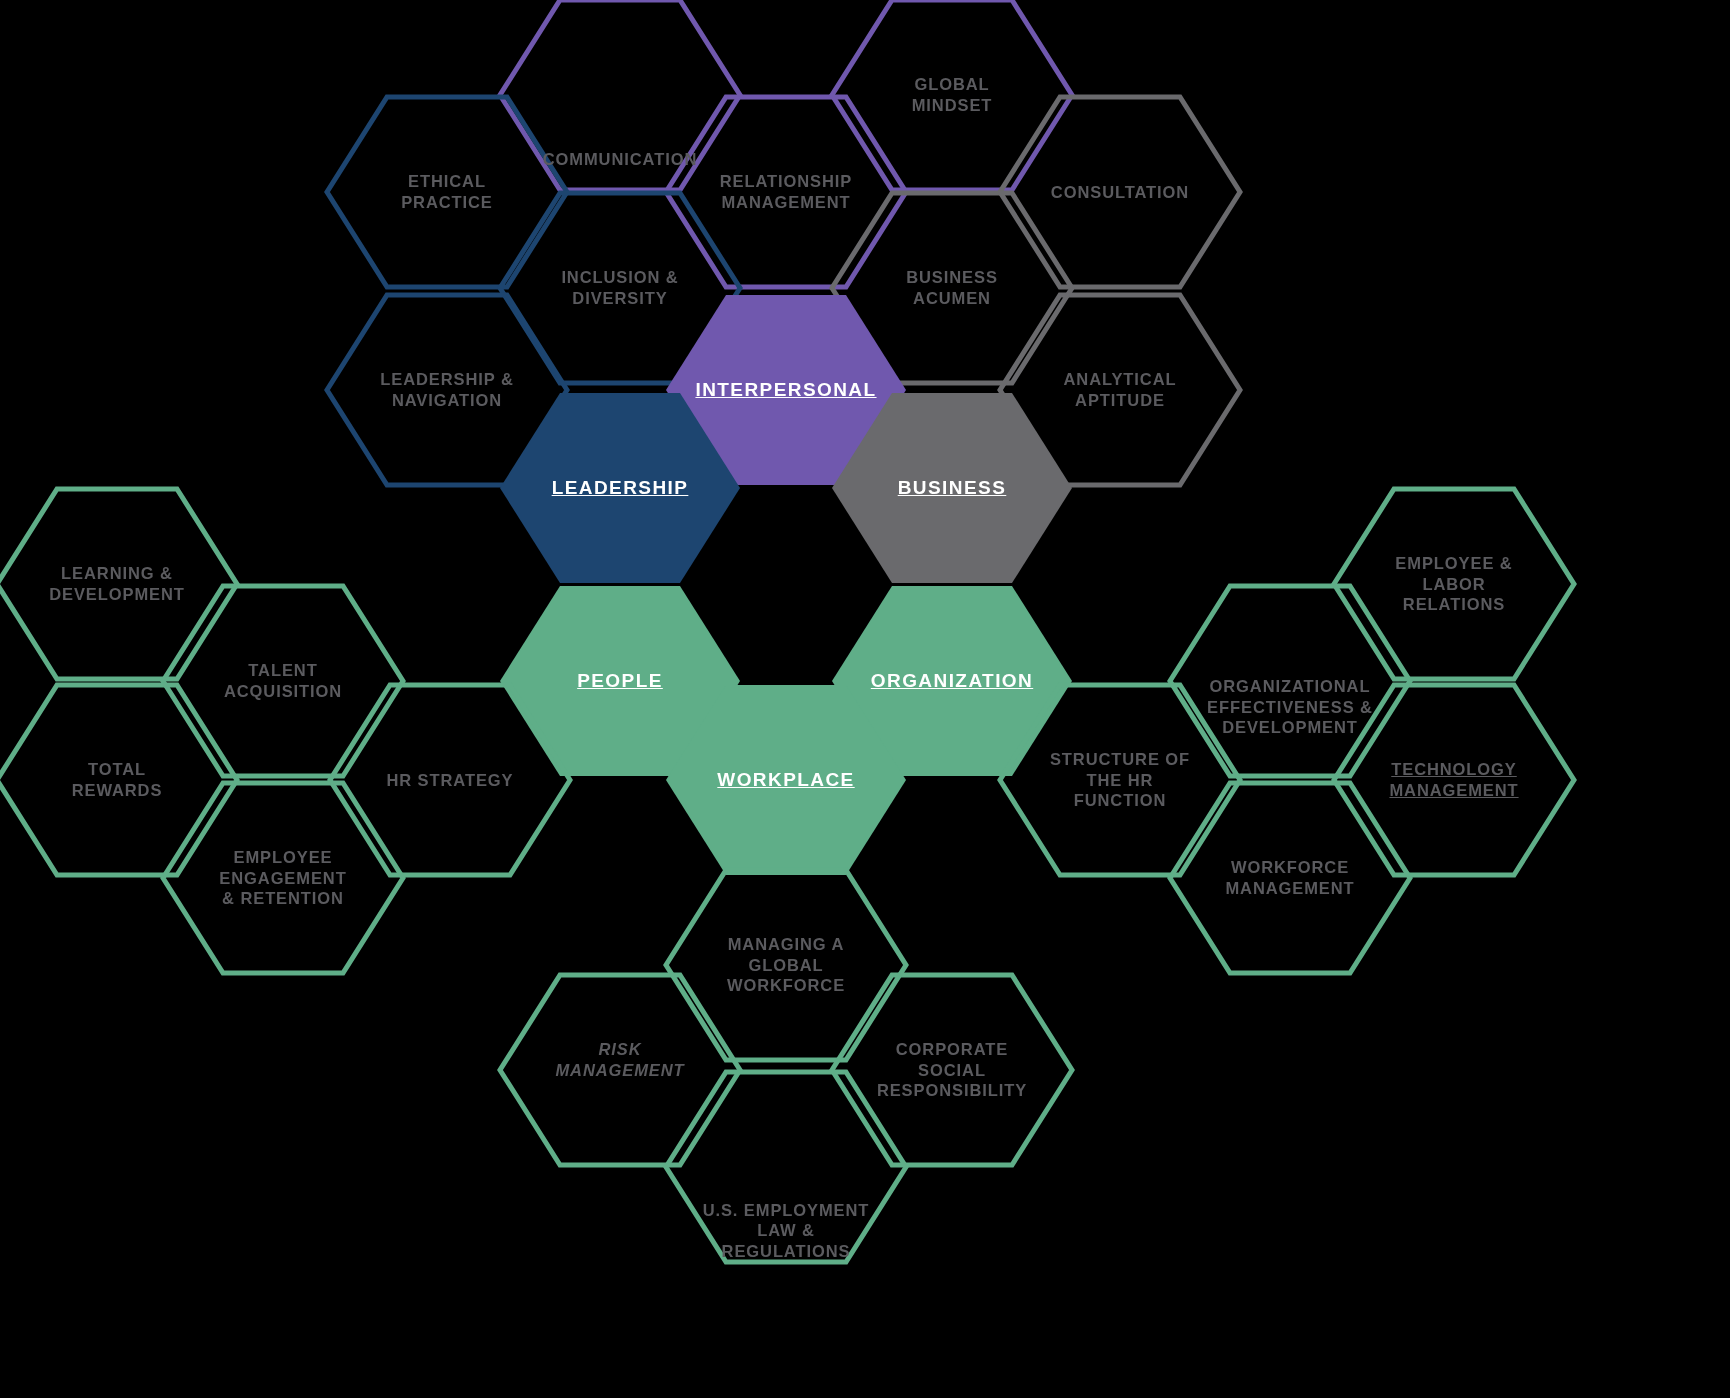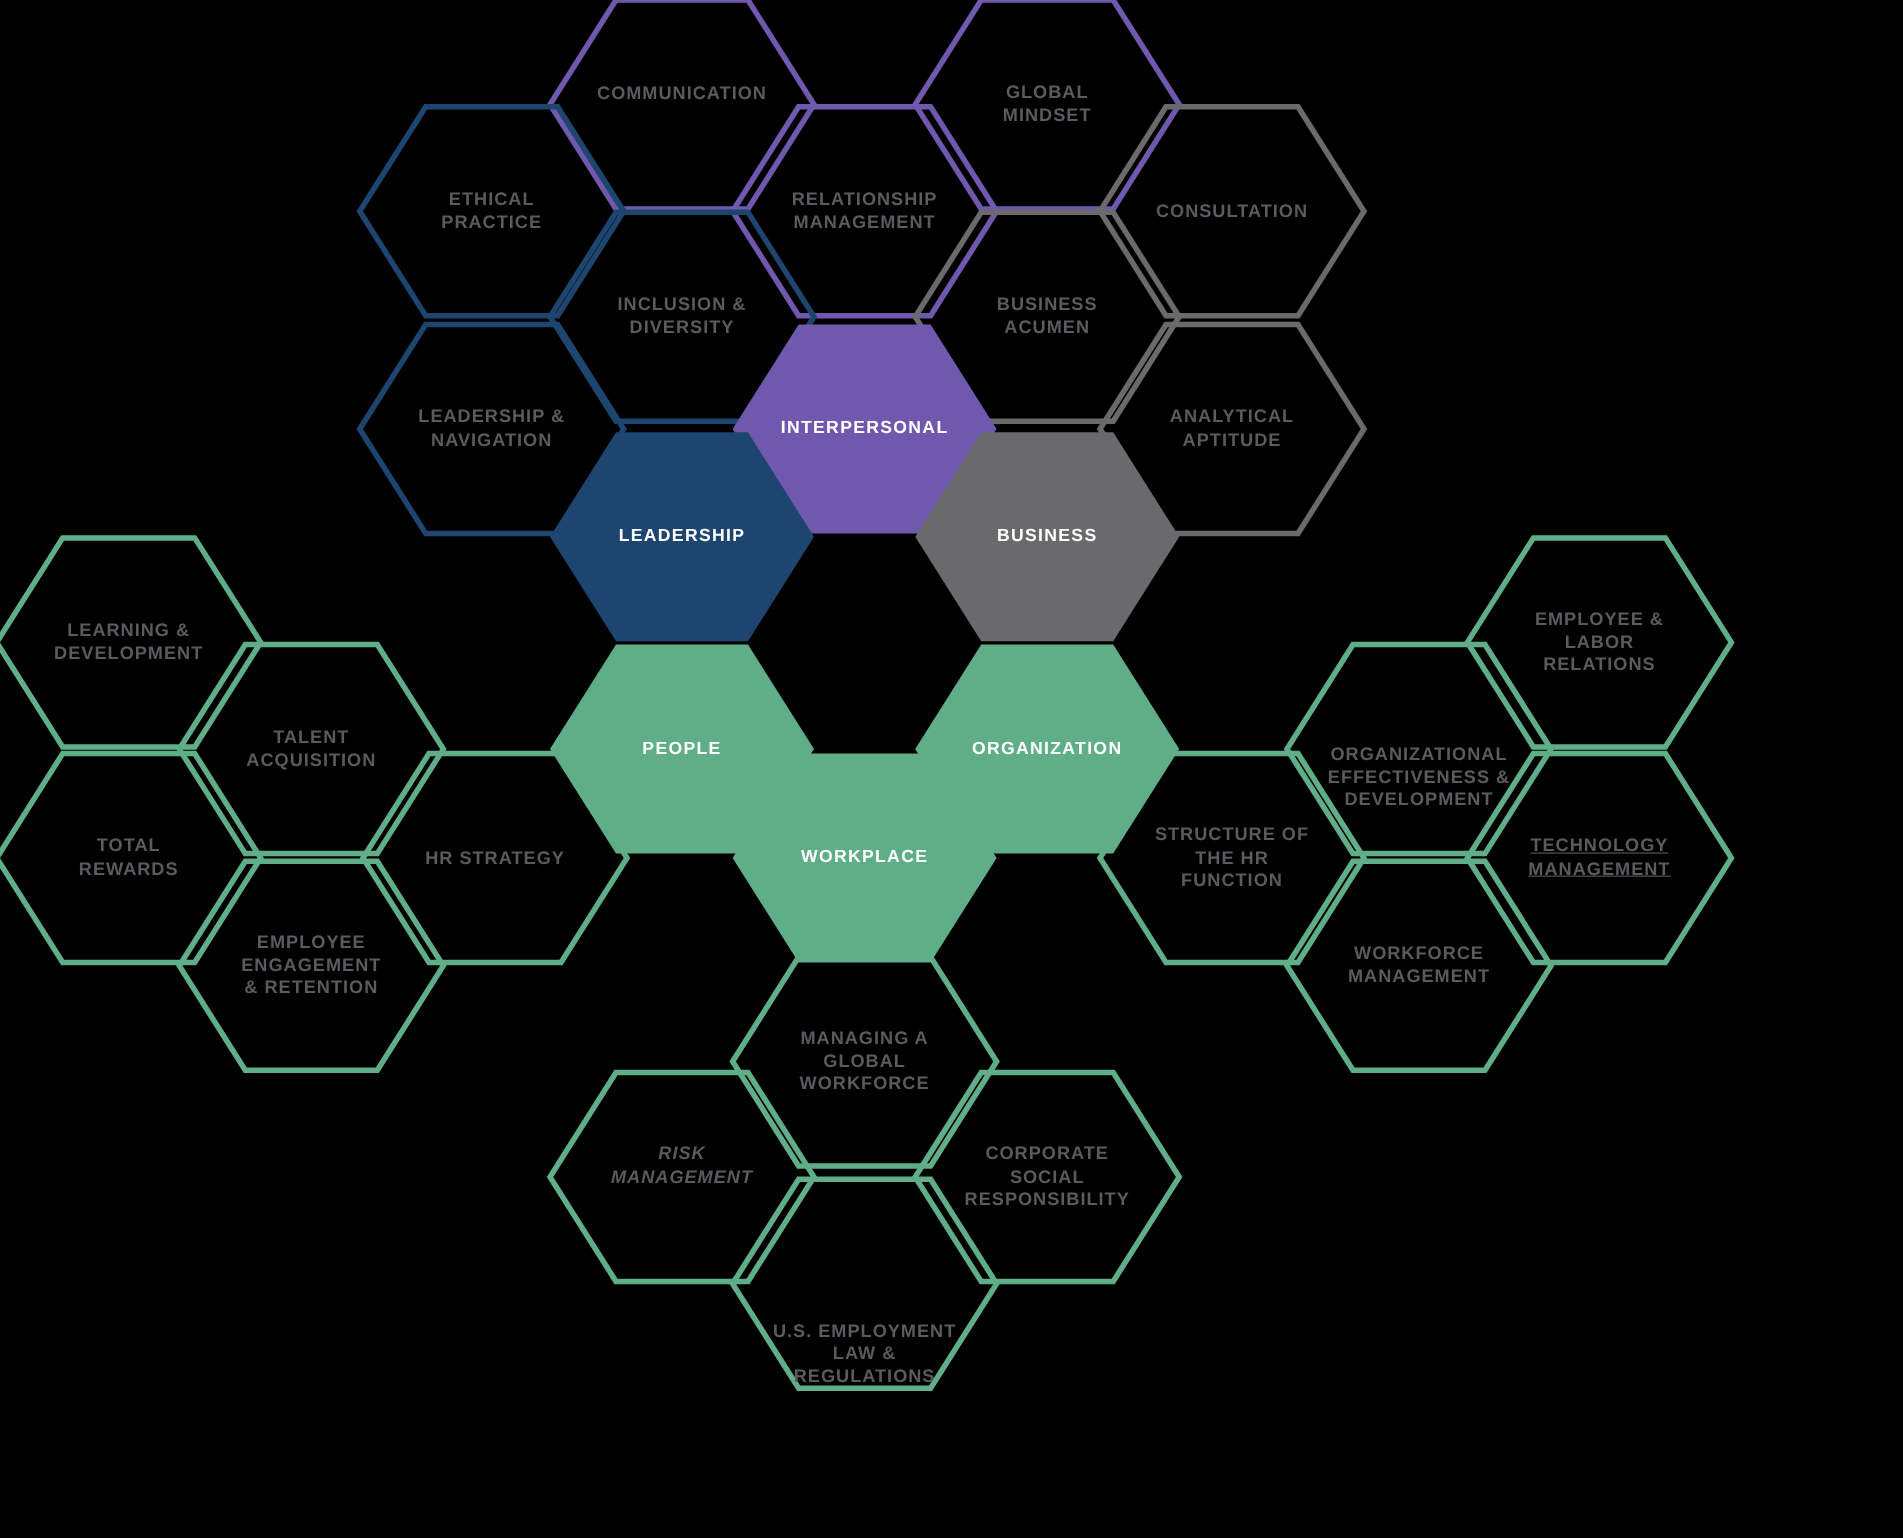--- a/index.html
+++ b/index.html
@@ -37,22 +37,23 @@
     line-height: 1.26;
     font-weight: 700;
     text-transform: uppercase;
   }
   .hex-label.outline {
     color: #5b5b5f;
     font-size: 16.5px;
   }
   .hex-label.filled {
     color: #ffffff;
-    font-size: 16px;
+    font-size: 19px;
     letter-spacing: 0.075em;
+    text-decoration: underline;
   }
 </style>
 </head>
 <body>
 
 <div id="stage">
   <svg id="hexlayer" viewBox="0 0 1730 1398" width="1730" height="1398" xmlns="http://www.w3.org/2000/svg" aria-hidden="true">
       <polygon points="560.00,0.00 680.00,0.00 740.00,95.00 680.00,190.00 560.00,190.00 500.00,95.00" fill="none" stroke="#7058ae" stroke-width="5" stroke-linejoin="miter"></polygon>
       <polygon points="892.00,0.00 1012.00,0.00 1072.00,95.00 1012.00,190.00 892.00,190.00 832.00,95.00" fill="none" stroke="#7058ae" stroke-width="5" stroke-linejoin="miter"></polygon>
       <polygon points="387.00,97.00 507.00,97.00 567.00,192.00 507.00,287.00 387.00,287.00 327.00,192.00" fill="none" stroke="#1d4570" stroke-width="5" stroke-linejoin="miter"></polygon>
@@ -77,21 +78,21 @@
       <polygon points="1060.00,685.00 1180.00,685.00 1240.00,780.00 1180.00,875.00 1060.00,875.00 1000.00,780.00" fill="none" stroke="#5fae88" stroke-width="5" stroke-linejoin="miter"></polygon>
       <polygon points="1394.00,685.00 1514.00,685.00 1574.00,780.00 1514.00,875.00 1394.00,875.00 1334.00,780.00" fill="none" stroke="#5fae88" stroke-width="5" stroke-linejoin="miter"></polygon>
       <polygon points="223.00,783.00 343.00,783.00 403.00,878.00 343.00,973.00 223.00,973.00 163.00,878.00" fill="none" stroke="#5fae88" stroke-width="5" stroke-linejoin="miter"></polygon>
       <polygon points="1230.00,783.00 1350.00,783.00 1410.00,878.00 1350.00,973.00 1230.00,973.00 1170.00,878.00" fill="none" stroke="#5fae88" stroke-width="5" stroke-linejoin="miter"></polygon>
       <polygon points="726.00,870.00 846.00,870.00 906.00,965.00 846.00,1060.00 726.00,1060.00 666.00,965.00" fill="none" stroke="#5fae88" stroke-width="5" stroke-linejoin="miter"></polygon>
       <polygon points="560.00,975.00 680.00,975.00 740.00,1070.00 680.00,1165.00 560.00,1165.00 500.00,1070.00" fill="none" stroke="#5fae88" stroke-width="5" stroke-linejoin="miter"></polygon>
       <polygon points="892.00,975.00 1012.00,975.00 1072.00,1070.00 1012.00,1165.00 892.00,1165.00 832.00,1070.00" fill="none" stroke="#5fae88" stroke-width="5" stroke-linejoin="miter"></polygon>
       <polygon points="726.00,1072.00 846.00,1072.00 906.00,1167.00 846.00,1262.00 726.00,1262.00 666.00,1167.00" fill="none" stroke="#5fae88" stroke-width="5" stroke-linejoin="miter"></polygon>
     </svg>
   <div id="labels">
-      <div class="hex-label outline" style="left: 500px; top: 0px; width: 240px; height: 170px;">
+      <div class="hex-label outline" style="left: 500px; top: 0px; width: 240px; height: 170px; align-items: flex-end;">
         <span>
           <span style="display:block">COMMUNICATION</span>
         </span>
       </div>
       <div class="hex-label outline" style="left: 832px; top: 0px; width: 240px; height: 190px;">
         <span>
           <span style="display:block">GLOBAL</span>
           <span style="display:block">MINDSET</span>
         </span>
       </div>

